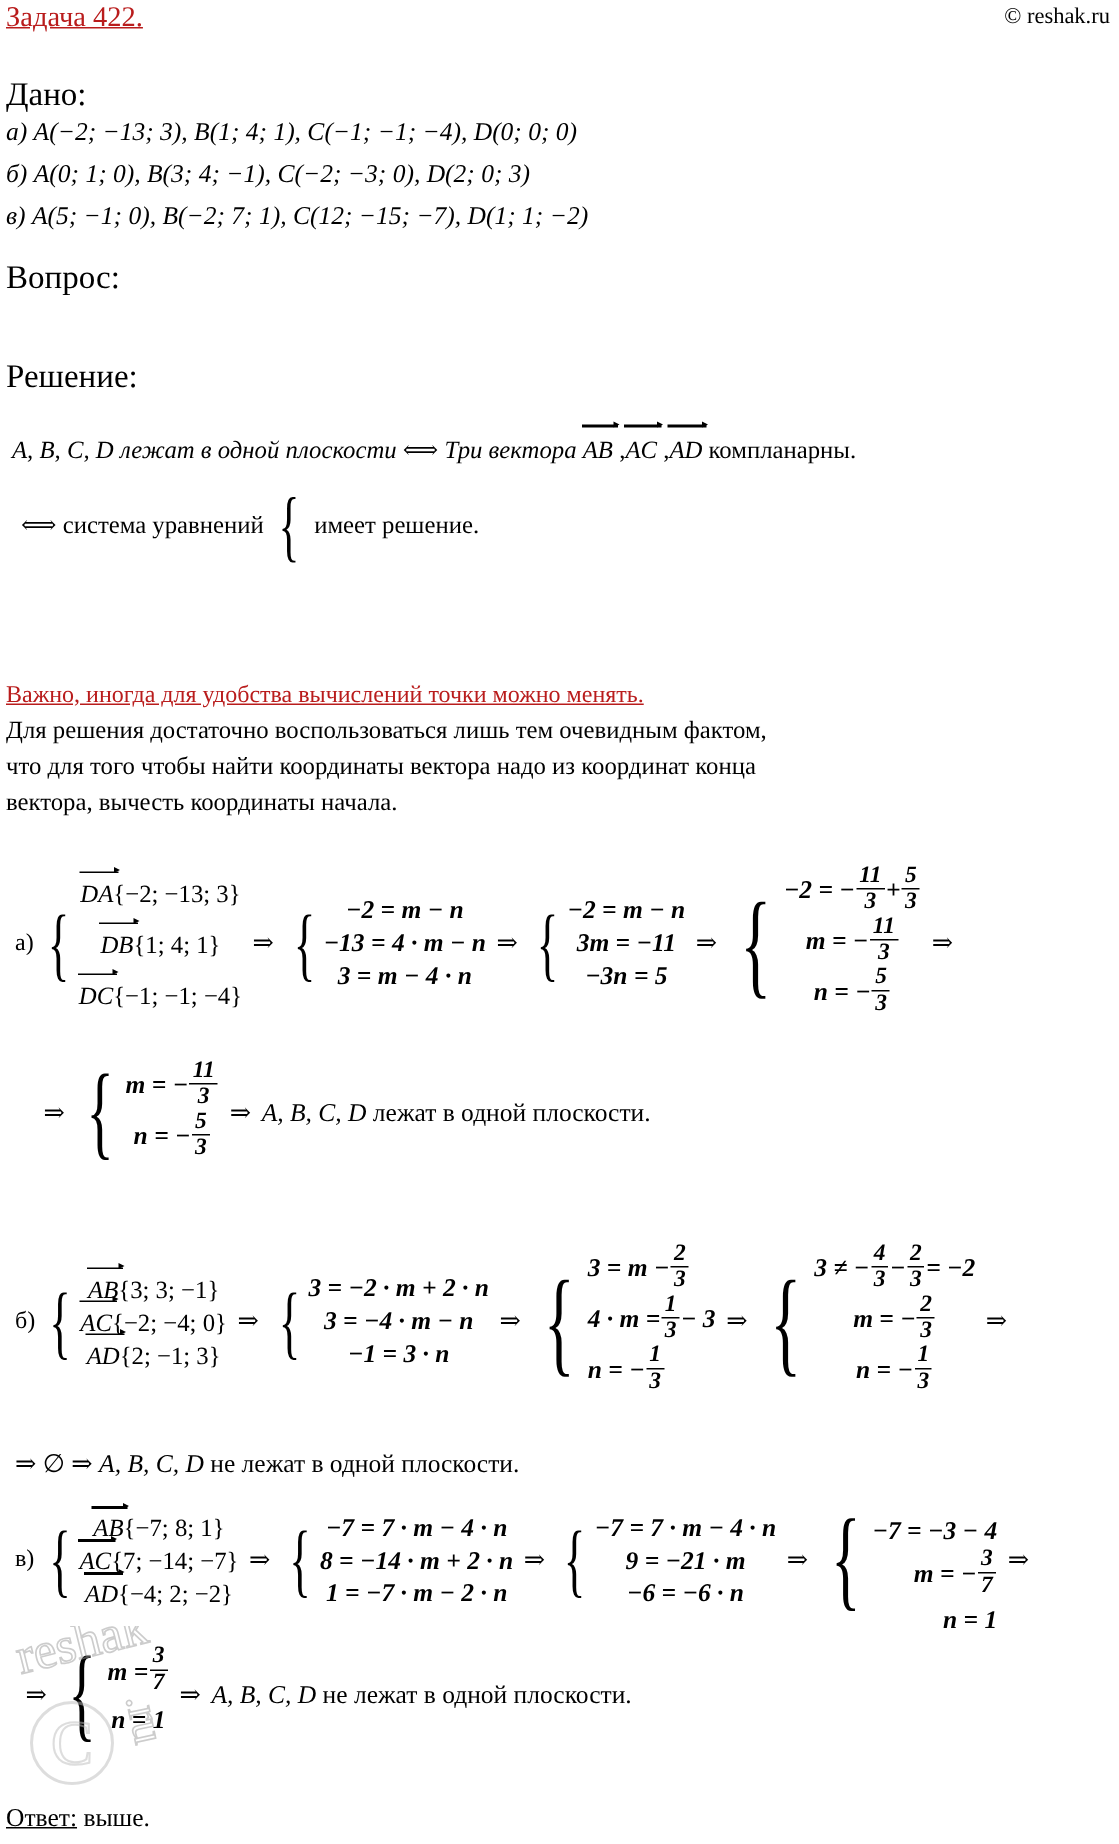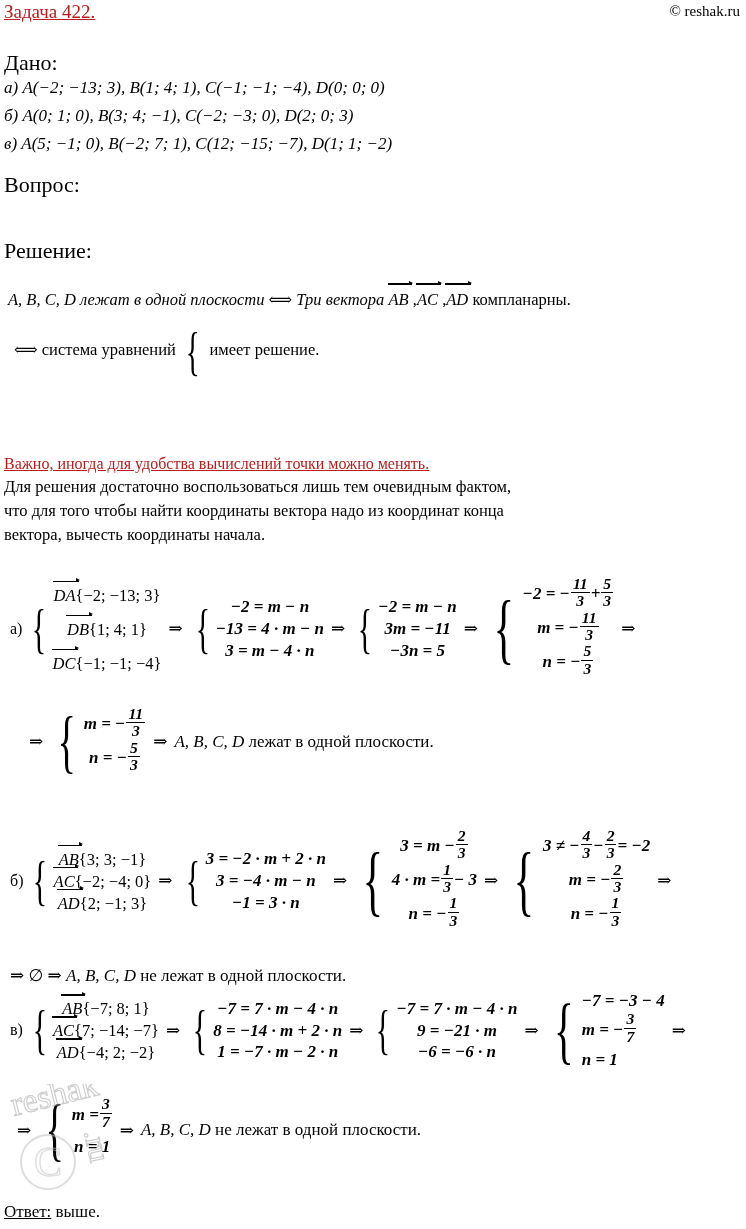--- a/index.html
+++ b/index.html
@@ -332,21 +332,21 @@
       <div class="bi">3 = −2 · m + 2 · n</div>
       <div class="bi">3 = −4 · m − n</div>
       <div class="bi">−1 = 3 · n</div>
     </span>
   </span>
 
   <span class="arrow">⇒</span>
 
   <span class="sys">
     <span class="brace" style="font-size:4.6em;">{</span>
-    <span class="sys-rows" style="align-items:center; line-height:1.5;">
+    <span class="sys-rows" style="line-height:1.5;">
       <div class="bi">
         <span>3 = m −</span><span class="frac">
             <span class="num">2</span>
             <span class="den">3</span>
           </span>
       </div>
       <div class="bi">
         <span>4 · m =</span><span class="frac">
             <span class="num">1</span>
             <span class="den">3</span>
@@ -428,21 +428,21 @@
       <div class="bi">−7 = 7 · m − 4 · n</div>
       <div class="bi">9 = −21 · m</div>
       <div class="bi">−6 = −6 · n</div>
     </span>
   </span>
 
   <span class="arrow">⇒</span>
 
   <span class="sys">
     <span class="brace" style="font-size:4.4em;">{</span>
-    <span class="sys-rows" style="align-items:flex-start; line-height:1.5;">
+    <span class="sys-rows" style="align-items:flex-end; line-height:1.5;margin-top:20px;">
       <div class="bi">−7 = −3 − 4</div>
       <div class="bi">
         <span>m = −</span><span class="frac">
             <span class="num">3</span>
             <span class="den">7</span>
           </span>
       </div>
       <div class="bi">n = 1</div>
     </span>
   </span>

